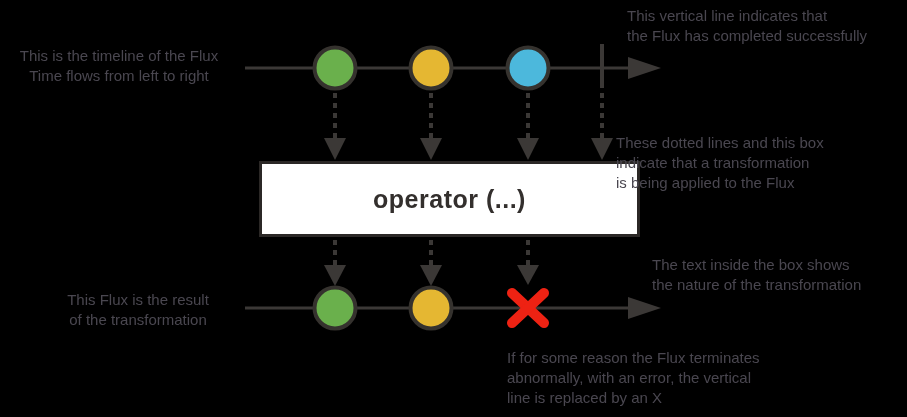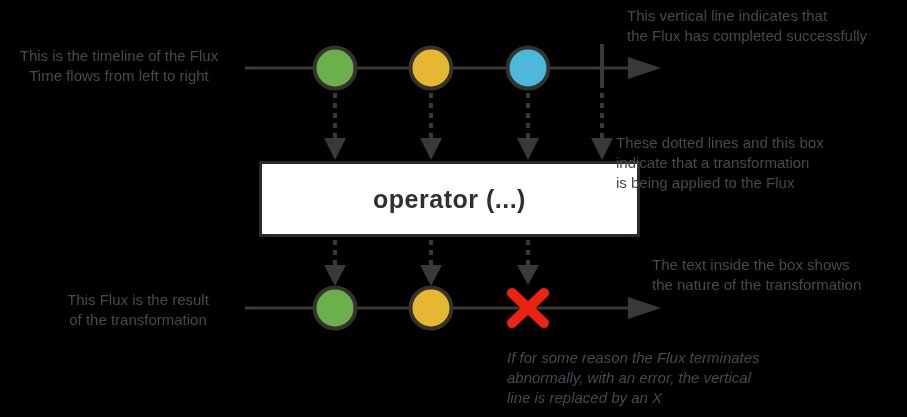--- a/index.html
+++ b/index.html
@@ -102,17 +102,17 @@
   <div class="note" style="left:616px; top:133px; width:250px;">These dotted lines and this box
 indicate that a transformation
 is being applied to the Flux</div>
 
   <div class="note" style="left:652px; top:212px; width:250px;margin-top:43px;">The text inside the box shows
 the nature of the transformation</div>
 
   <div class="note center" style="left:38px; top:290px; width:200px;">This Flux is the result
 of the transformation</div>
 
-  <div class="note" style="left:507px; top:348px; width:300px;font-style:italic;">If for some reason the Flux terminates
+  <div class="note" style="left:507px; top:348px; width:300px;">If for some reason the Flux terminates
 abnormally, with an error, the vertical
 line is replaced by an X</div>
 
 </div>
 
 </body></html>

